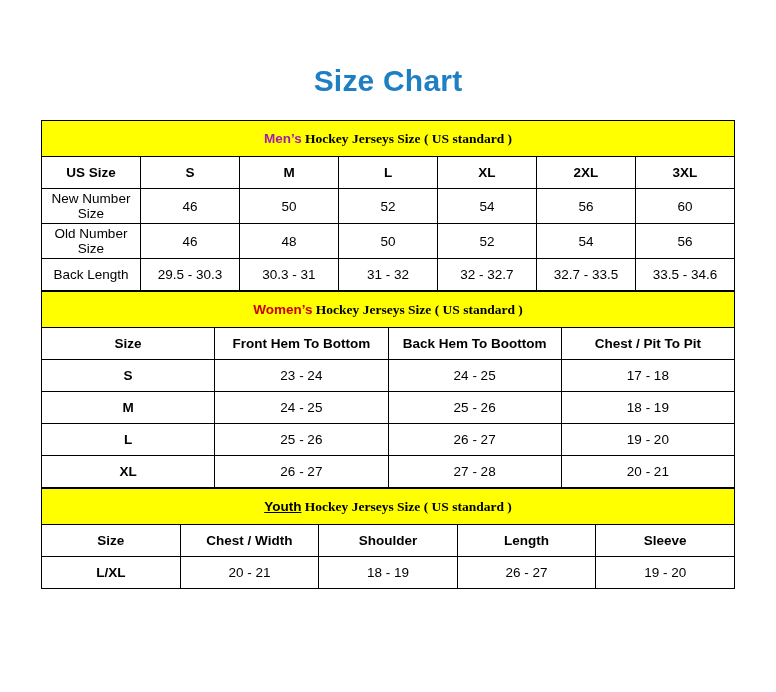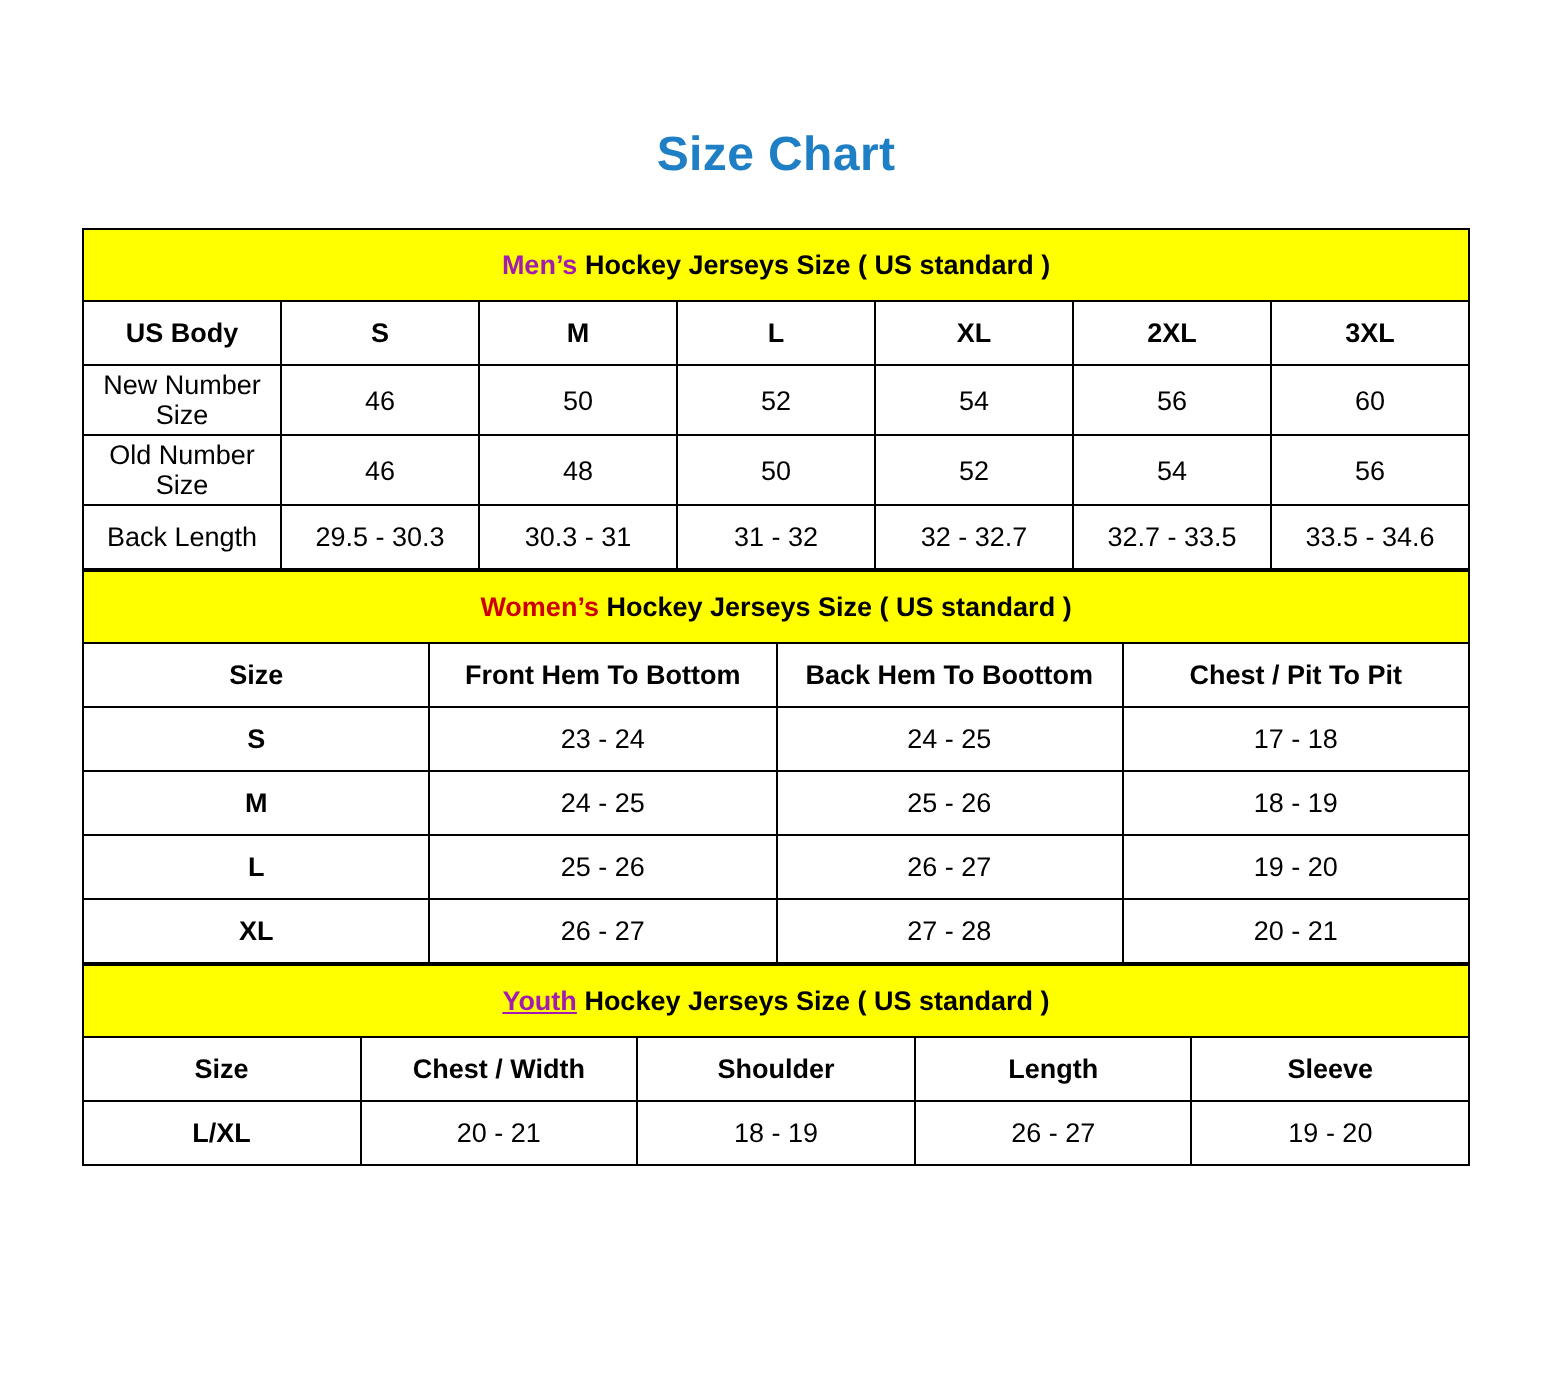--- a/index.html
+++ b/index.html
@@ -16,21 +16,21 @@
   }
   .page {
     width: 776px;
     height: 692px;
     position: relative;
     box-sizing: border-box;
   }
   .title {
     text-align: center;
     color: #1f7fc4;
-    font-size: 24px;
+    font-size: 30px;
     font-weight: bold;
     padding-top: 64px;
     letter-spacing: 0.2px;
   }
   .chart-wrap {
     margin: 22px auto 0 auto;
     width: 694px;
   }
   table.size-table {
     border-collapse: collapse;
@@ -46,22 +46,22 @@
     padding: 2px 2px;
   }
   .banner {
     background: #ffff00;
     font-weight: bold;
     font-size: 15px;
     height: 31px !important;
   }
   .banner .accent-men { color: #a21caf; }
   .banner .accent-women { color: #cc0000; }
-  .banner .accent-youth { color: #a21caf; text-decoration: underline; }
-  .banner .rest { color: #000000; }
+  .banner .accent-youth { color: #000000; text-decoration: underline; }
+  .banner .rest { color: #000000; font-family: Liberation Serif, serif; }
   .hdr {
     font-weight: bold;
   }
   .rowlabel {
     font-weight: normal;
   }
   .rowlabel-bold {
     font-weight: bold;
   }
 </style>
@@ -73,21 +73,21 @@
   <div class="title">Size Chart</div>
 
   <div class="chart-wrap">
 
     <table class="size-table">
       <tbody>
           <tr>
         <td class="banner" colspan="7"><span class="accent-men">Men’s</span><span class="rest"> Hockey Jerseys Size ( US standard )</span></td>
       </tr>
       <tr>
-        <td class="hdr">US Body</td>
+        <td class="hdr">US Size</td>
         <td class="hdr">S</td>
         <td class="hdr">M</td>
         <td class="hdr">L</td>
         <td class="hdr">XL</td>
         <td class="hdr">2XL</td>
         <td class="hdr">3XL</td>
       </tr>
       <tr>
         <td class="rowlabel">New Number Size</td>
         <td>46</td>

